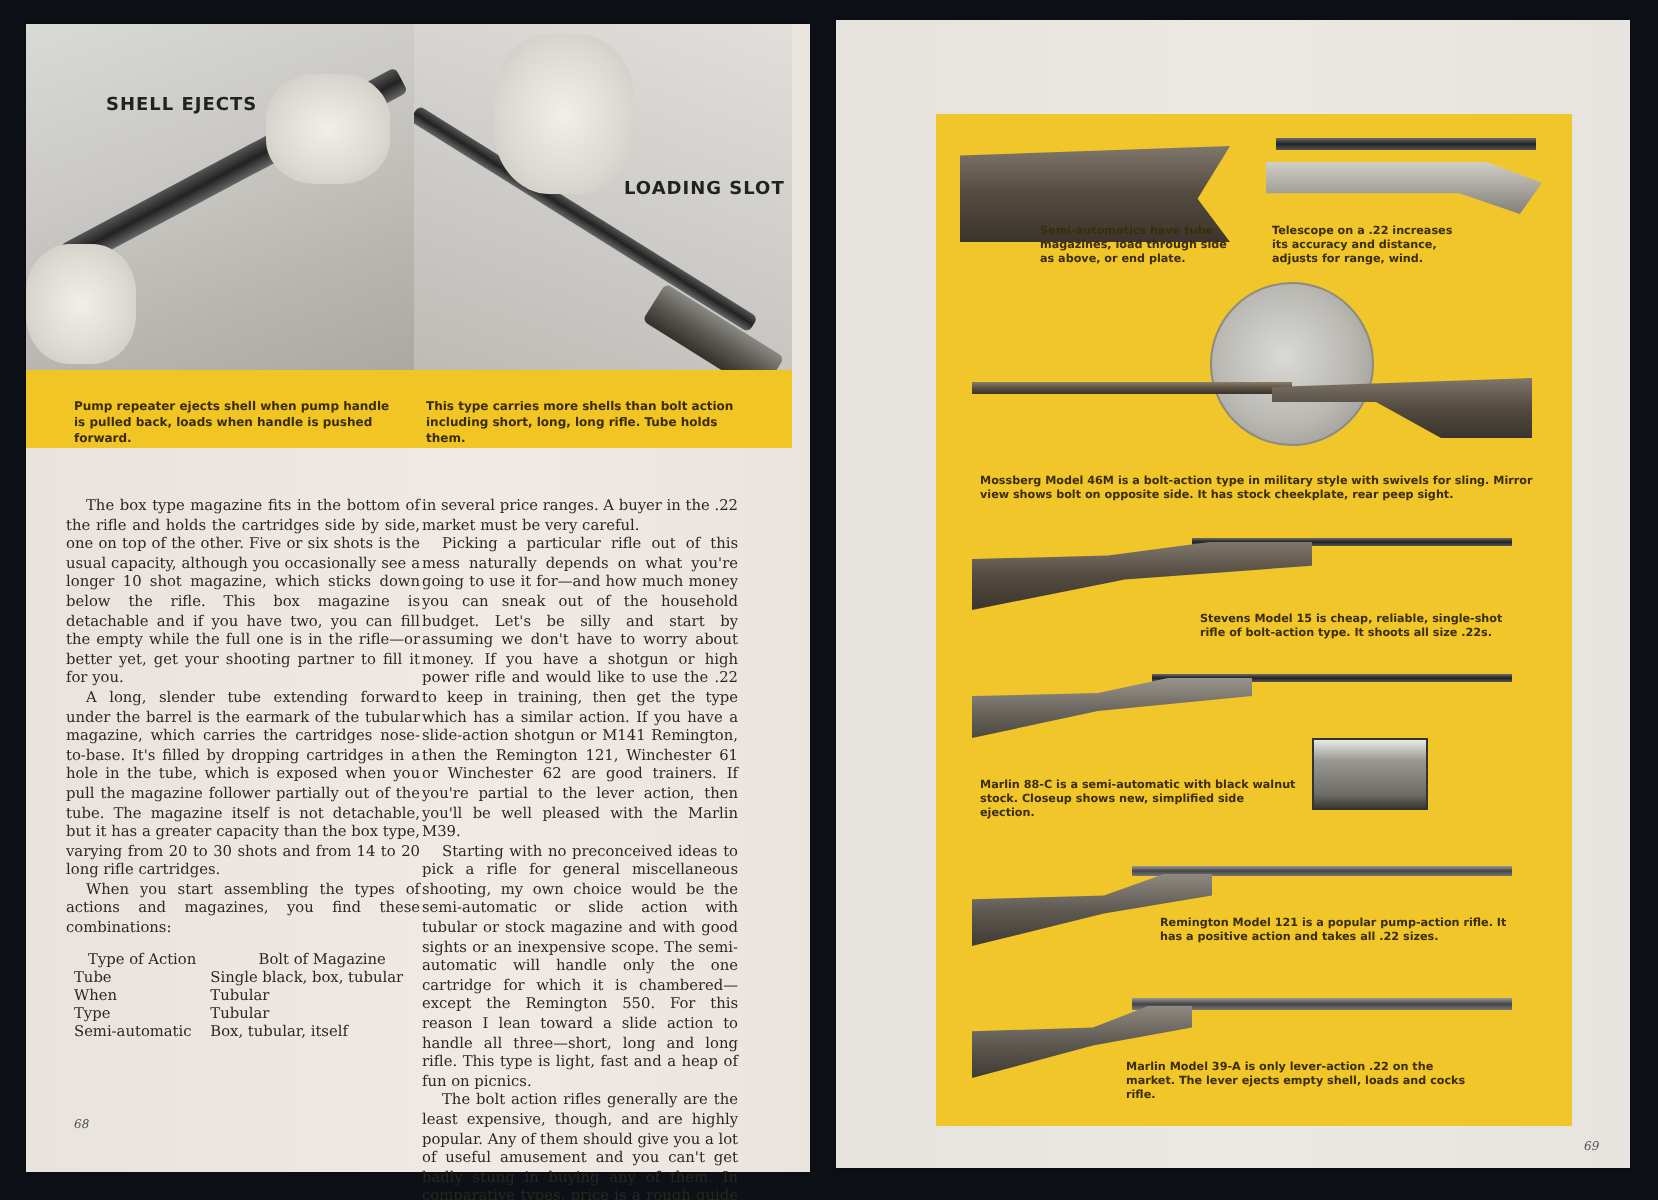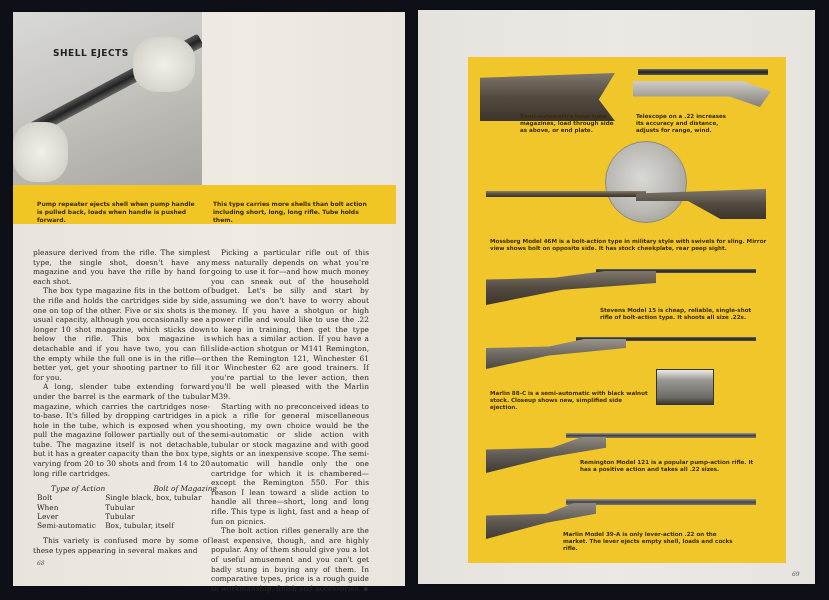--- a/index.html
+++ b/index.html
@@ -1,88 +1,94 @@
 <!DOCTYPE html>
 <html><head>
 <meta charset="utf-8">
 <style>
   html,body{margin:0;padding:0;}
   body{width:829px;height:600px;background:#0d1117;position:relative;overflow:hidden;font-family:"DejaVu Serif",serif;}
   .page{position:absolute;background:#ebe6df;box-shadow:0 0 2px rgba(0,0,0,.5);}
   #left-page{left:13px;top:12px;width:392px;height:574px;background:linear-gradient(90deg,#e8e3dc 0%,#efeae4 60%,#e9e4dd 100%);}
   #right-page{left:418px;top:10px;width:397px;height:574px;background:linear-gradient(90deg,#e6e2de 0%,#ece8e3 50%,#e7e3de 100%);}
   .photo{position:absolute;overflow:hidden;}
-  #photo-left{left:0;top:0;width:189px;height:173px;background:linear-gradient(160deg,#d9d9d6 0%,#c9c8c4 40%,#b8b6b0 70%,#a9a7a1 100%);}
+  #photo-left{left:0;top:0;width:189px;height:173px;background:linear-gradient(160deg,#d9d9d6 0%,#c9c8c4 40%,#b8b6b0 70%,#a9a7a1 100%);padding-left:26px;}
   #photo-right{left:194px;top:0;width:189px;height:173px;background:linear-gradient(200deg,#e0dfdb 0%,#d0cfcb 45%,#bdbbb6 100%);}
   .gun-barrel{position:absolute;background:linear-gradient(180deg,#555 0%,#222 50%,#666 100%);border-radius:3px;transform-origin:left center;}
   .hand{position:absolute;background:radial-gradient(ellipse at center,#f1efe9 0%,#dcd9d2 60%,#c8c5bd 100%);border-radius:40%;}
   .photo-label{position:absolute;font-family:"DejaVu Sans",sans-serif;font-weight:bold;font-size:9px;color:#222;letter-spacing:.5px;}
   #yellow-band{position:absolute;left:0;top:173px;width:383px;height:39px;background:#f0c524;}
   .band-cap{position:absolute;top:188px;font-family:"DejaVu Sans",sans-serif;font-weight:bold;font-size:6px;line-height:8px;color:#3a2c05;}
   .col{position:absolute;font-family:"DejaVu Serif",serif;font-size:7.4px;line-height:9.6px;color:#2b2620;text-align:justify;}
   .col p{margin:0;text-indent:10px;}
   .col p.noindent{text-indent:0;}
   .mag-table{margin:6px 0 6px 4px;width:180px;border-collapse:collapse;}
   .mag-table td{vertical-align:top;padding:0;font-size:7.4px;line-height:9.2px;}
-  .mag-table th{font-style:italic;font-weight:normal;text-align:right;font-size:7.4px;line-height:9.2px;padding:0;}
+  .mag-table th{font-weight:normal;text-align:center;font-size:7.4px;line-height:9.2px;padding:0;}
   .folio{position:absolute;font-size:6px;color:#555;font-style:italic;}
   #yellow-panel{position:absolute;left:50px;top:47px;width:318px;height:506px;background:#f1c62a;}
   .rifle{position:absolute;}
   .stock{position:absolute;background:linear-gradient(180deg,#7f776c 0%,#534b40 50%,#3c352d 100%);}
   .barrel{position:absolute;background:linear-gradient(180deg,#6b6b6b 0%,#222 50%,#555 100%);}
   .rcap{position:absolute;font-family:"DejaVu Sans",sans-serif;font-weight:bold;font-size:5.6px;line-height:7.2px;color:#3b2d05;}
   .circle-inset{position:absolute;border-radius:50%;background:radial-gradient(circle at 45% 45%,#d9d9d6 0%,#b9b8b3 55%,#8f8d87 100%);border:1px solid #8d8a80;}
   .box-inset{position:absolute;background:linear-gradient(180deg,#e9e9e6 0%,#9a9892 30%,#6e6c66 80%,#3a3833 100%);border:1px solid #333;}
 </style>
 </head>
 <body>
 
 <div class="page" id="left-page">
   <div class="photo" id="photo-left">
     <div class="gun-barrel" style="left:20px;top:110px;width:190px;height:14px;transform:rotate(-28deg);"></div>
     <div class="hand" style="left:120px;top:25px;width:62px;height:55px;"></div>
     <div class="hand" style="left:0;top:110px;width:55px;height:60px;"></div>
     <div class="photo-label" style="left:40px;top:36px;">SHELL EJECTS</div>
   </div>
+  <div class="photo" id="photo-right">
+    <div class="gun-barrel" style="left:0;top:40px;width:200px;height:9px;transform:rotate(32deg);"></div>
+    <div class="gun-barrel" style="left:120px;top:128px;width:70px;height:22px;background:linear-gradient(180deg,#8a8882,#5a5852,#33312c);transform:rotate(32deg);"></div>
+    <div class="hand" style="left:40px;top:5px;width:70px;height:80px;"></div>
+    <div class="photo-label" style="left:105px;top:78px;">LOADING SLOT</div>
+  </div>
   <div id="yellow-band"></div>
   <div class="band-cap" style="left:24px;width:160px;">Pump repeater ejects shell when pump handle is pulled back, loads when handle is pushed forward.</div>
   <div class="band-cap" style="left:200px;width:155px;">This type carries more shells than bolt action including short, long, long rifle. Tube holds them.</div>
 
   <div class="col" style="left:20px;top:236px;width:177px;">
-    <p class="noindent">pleasure derived from the rifle. The simplest type, the single shot, doesn't have any magazine and you have the rifle by hand for each shot.</p>
     <p>The box type magazine fits in the bottom of the rifle and holds the cartridges side by side, one on top of the other. Five or six shots is the usual capacity, although you occasionally see a longer 10 shot magazine, which sticks down below the rifle. This box magazine is detachable and if you have two, you can fill the empty while the full one is in the rifle—or better yet, get your shooting partner to fill it for you.</p>
     <p>A long, slender tube extending forward under the barrel is the earmark of the tubular magazine, which carries the cartridges nose-to-base. It's filled by dropping cartridges in a hole in the tube, which is exposed when you pull the magazine follower partially out of the tube. The magazine itself is not detachable, but it has a greater capacity than the box type, varying from 20 to 30 shots and from 14 to 20 long rifle cartridges.</p>
+    <p>When you start assembling the types of actions and magazines, you find these combinations:</p>
     <table class="mag-table">
       <tbody>
           <tr>
         <th>Type of Action</th>
         <th>Bolt of Magazine</th>
       </tr>
       <tr>
-        <td>Bolt</td>
+        <td>Tube</td>
         <td>Single black, box, tubular</td>
       </tr>
       <tr>
         <td>When</td>
         <td>Tubular</td>
       </tr>
       <tr>
-        <td>Lever</td>
+        <td>Type</td>
         <td>Tubular</td>
       </tr>
       <tr>
         <td>Semi-automatic</td>
         <td>Box, tubular, itself</td>
       </tr>
     </tbody>
       </table>
-    <p>This variety is confused more by some of these types appearing in several makes and</p>
   </div>
 
   <div class="col" style="left:198px;top:236px;width:158px;">
+    <p class="noindent">in several price ranges. A buyer in the .22 market must be very careful.</p>
     <p>Picking a particular rifle out of this mess naturally depends on what you're going to use it for—and how much money you can sneak out of the household budget. Let's be silly and start by assuming we don't have to worry about money. If you have a shotgun or high power rifle and would like to use the .22 to keep in training, then get the type which has a similar action. If you have a slide-action shotgun or M141 Remington, then the Remington 121, Winchester 61 or Winchester 62 are good trainers. If you're partial to the lever action, then you'll be well pleased with the Marlin M39.</p>
     <p>Starting with no preconceived ideas to pick a rifle for general miscellaneous shooting, my own choice would be the semi-automatic or slide action with tubular or stock magazine and with good sights or an inexpensive scope. The semi-automatic will handle only the one cartridge for which it is chambered—except the Remington 550. For this reason I lean toward a slide action to handle all three—short, long and long rifle. This type is light, fast and a heap of fun on picnics.</p>
     <p>The bolt action rifles generally are the least expensive, though, and are highly popular. Any of them should give you a lot of useful amusement and you can't get badly stung in buying any of them. In comparative types, price is a rough guide to workmanship, finish and accessories. ▪</p>
   </div>
   <div class="folio" style="left:24px;top:547px;">68</div>
 </div>
 
 <div class="page" id="right-page">
   <div id="yellow-panel">
 

